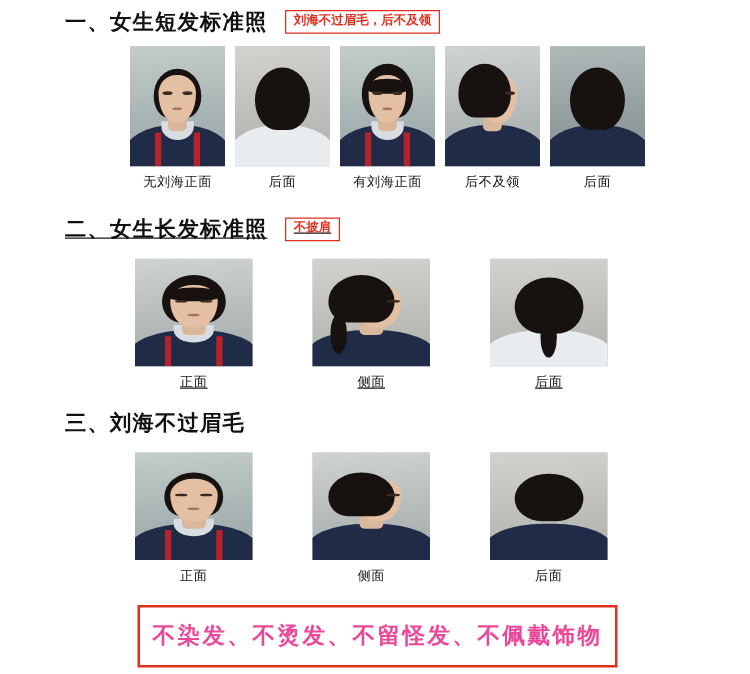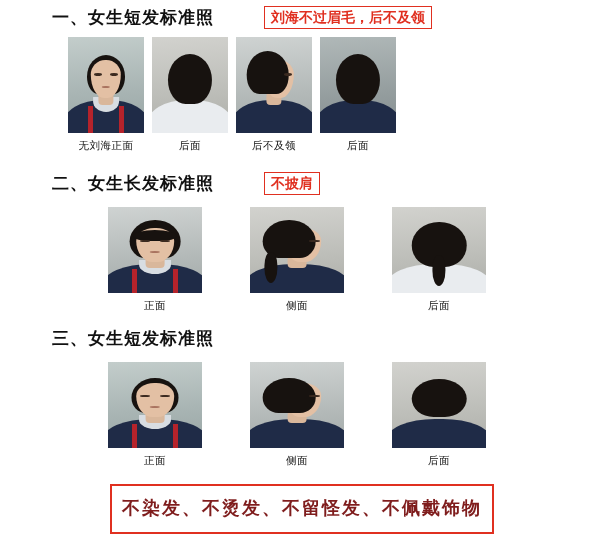--- a/index.html
+++ b/index.html
@@ -34,27 +34,26 @@
   .section-title {
     font-size: 17px;
     font-weight: bold;
     letter-spacing: 1px;
     color: #111;
     white-space: nowrap;
   }
   .note-box {
     border: 1.6px solid #e03020;
     color: #e03020;
-    font-size: 14px;
+    font-size: 10px;
     font-weight: bold;
     padding: 3px 6px 4px 6px;
     line-height: 1;
     white-space: nowrap;
     background: #fff;
-    margin-left: 36px;
   }
 
   
   .photo-row {
     display: flex;
     justify-content: flex-start;
     align-items: flex-start;
   }
   .photo-cell {
     display: flex;
@@ -188,40 +187,40 @@
     height: 36%;
     background: #17120f;
     border-radius: 45% 45% 50% 50%;
   }
   .side-profile .face { left: 56%; }
   .side-profile .hair { left: 42%; width: 56%; }
 
   
   .banner {
     border: 2px solid #e03020;
-    color: #7f1d1d;
+    color: #ec4899;
     font-size: 18px;
     font-weight: bold;
     letter-spacing: 2px;
     text-align: center;
     padding: 10px 0 12px 0;
   }
 </style>
 </head>
 <body>
 
 <div class="page">
 
   <div class="section" style="position:absolute; left:0; top:6px; width:600px;">
     <div class="section-head">
       <div class="section-title">一、女生短发标准照</div>
       <div class="note-box">刘海不过眉毛，后不及领</div>
     </div>
 
-    <div class="photo-row" style="padding-left:68px; gap:8px; margin-top:8px;">
+    <div class="photo-row" style="padding-left:104px; gap:8px; margin-top:8px;">
 
       <div class="photo-cell">
         <div class="photo" style="width:76px; height:96px;">
           <div class="bg teal"></div>
           <div class="torso"></div>
           <div class="stripe l"></div>
           <div class="stripe r"></div>
           <div class="collar"></div>
           <div class="neck"></div>
           <div class="hair short"></div>
@@ -236,20 +235,37 @@
 
       <div class="photo-cell">
         <div class="photo" style="width:76px; height:96px;">
           <div class="bg warm"></div>
           <div class="torso white"></div>
           <div class="hair back"></div>
         </div>
         <div class="caption">后面</div>
       </div>
 
+      <div class="photo-cell">
+        <div class="photo" style="width:76px; height:96px;">
+          <div class="bg teal"></div>
+          <div class="torso"></div>
+          <div class="stripe l"></div>
+          <div class="stripe r"></div>
+          <div class="collar"></div>
+          <div class="neck"></div>
+          <div class="hair"></div>
+          <div class="face"></div>
+          <div class="fringe"></div>
+          <div class="eye l"></div>
+          <div class="eye r"></div>
+          <div class="mouth"></div>
+        </div>
+        <div class="caption">有刘海正面</div>
+      </div>
 
       <div class="photo-cell">
         <div class="photo side-profile" style="width:76px; height:96px;">
           <div class="bg grey"></div>
           <div class="torso"></div>
           <div class="neck"></div>
           <div class="face"></div>
           <div class="hair"></div>
           <div class="eye r" style="right:26%;"></div>
         </div>
@@ -261,21 +277,21 @@
           <div class="bg dark"></div>
           <div class="torso"></div>
           <div class="hair back"></div>
         </div>
         <div class="caption">后面</div>
       </div>
 
     </div>
   </div>
 
-  <div class="section" style="position:absolute; left:0; top:172px; width:600px;">
+  <div class="section" style="position:absolute; left:0; top:172px; width:600px;text-decoration:underline;">
     <div class="section-head">
       <div class="section-title">二、女生长发标准照</div>
       <div class="note-box">不披肩</div>
     </div>
 
     <div class="photo-row" style="padding-left:108px; gap:48px; margin-top:12px;">
 
       <div class="photo-cell">
         <div class="photo" style="width:94px; height:86px;">
           <div class="bg grey"></div>
@@ -315,21 +331,21 @@
           <div class="ponytail"></div>
         </div>
         <div class="caption">后面</div>
       </div>
 
     </div>
   </div>
 
   <div class="section" style="position:absolute; left:0; top:327px; width:600px;">
     <div class="section-head">
-      <div class="section-title">三、女生短发标准照</div>
+      <div class="section-title">三、刘海不过眉毛</div>
     </div>
 
     <div class="photo-row" style="padding-left:108px; gap:48px; margin-top:12px;">
 
       <div class="photo-cell">
         <div class="photo" style="width:94px; height:86px;">
           <div class="bg teal"></div>
           <div class="torso"></div>
           <div class="stripe l"></div>
           <div class="stripe r"></div>

